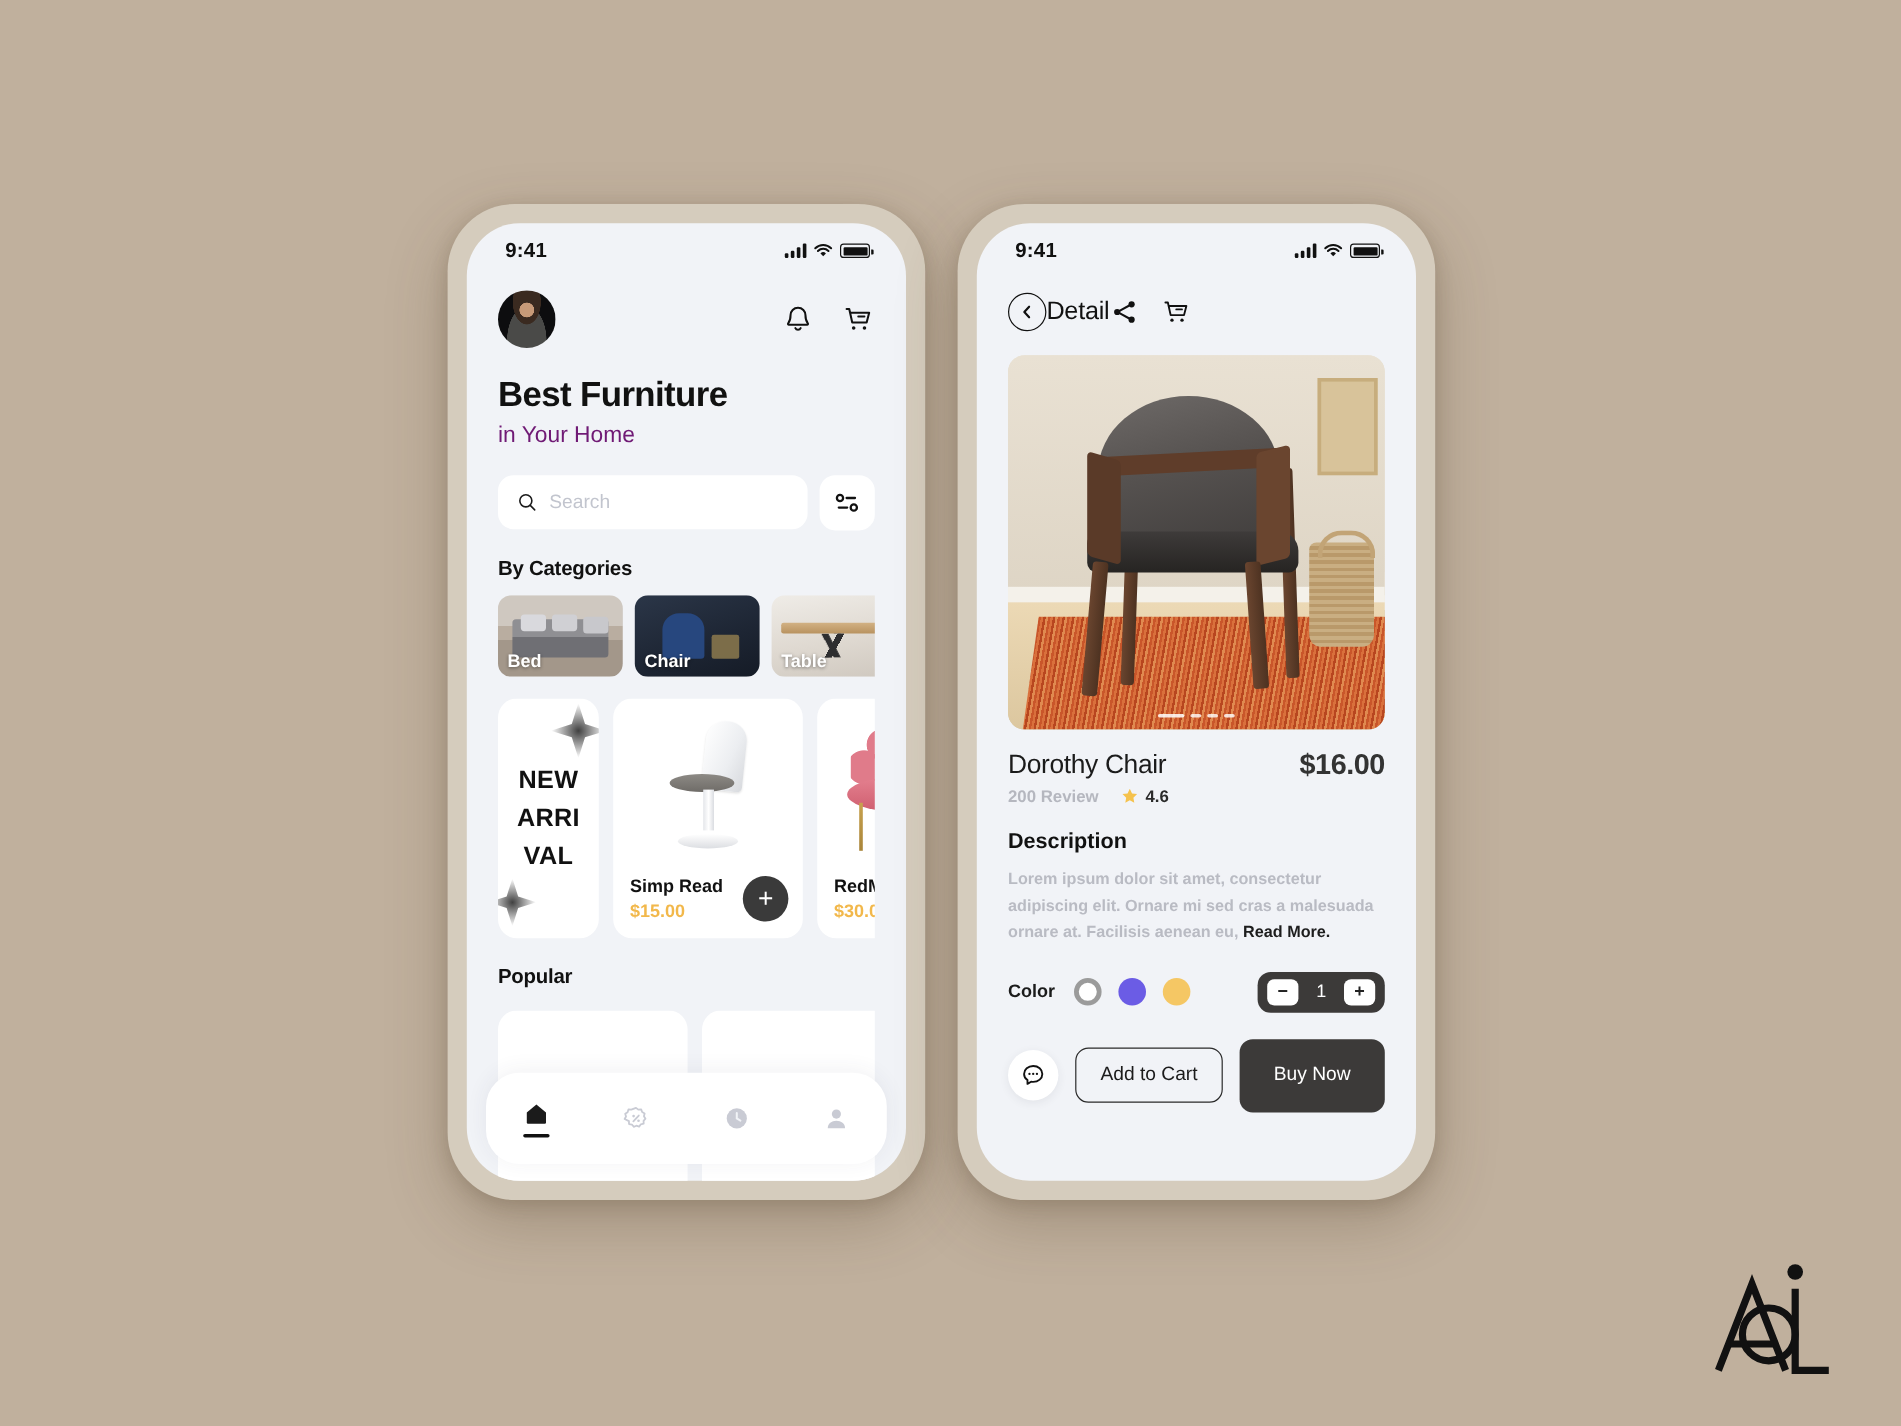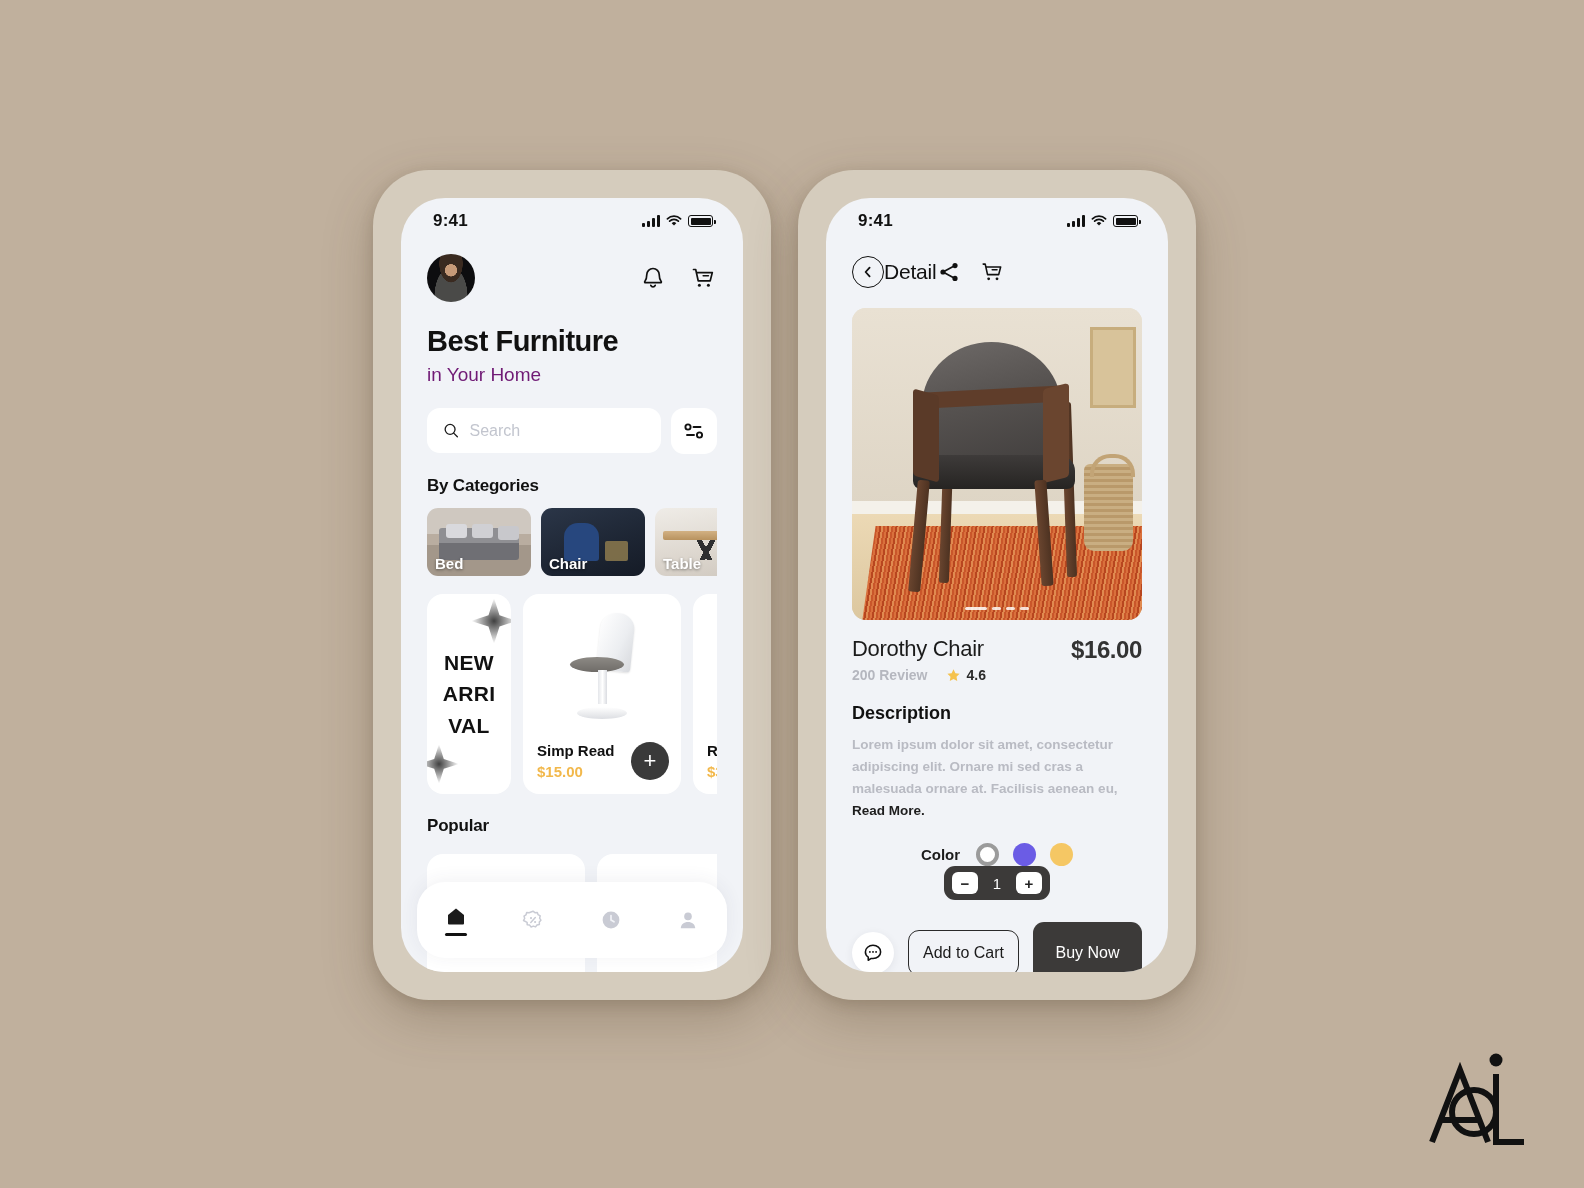--- a/index.html
+++ b/index.html
@@ -13,21 +13,21 @@
     position: relative;
   }
 
   
   .phone {
     position: absolute;
     width: 398px;
     height: 830px;
     background: #d5ccbd;
     border-radius: 56px;
-    padding: 28px;
+    padding: 16px;
     box-shadow: 0 18px 50px rgba(80,62,40,.28), 0 4px 14px rgba(80,62,40,.18);
   }
   .phone-1 { left: 373px; top: 170px; }
   .phone-2 { left: 798px; top: 170px; }
 
   .screen {
     width: 100%;
     height: 100%;
     background: #f1f3f7;
     border-radius: 44px;
@@ -346,21 +346,20 @@
   .desc-title { font-size: 18px; font-weight: bold; color: #111; margin-top: 20px; }
   .desc-body {
     font-size: 13.5px; line-height: 1.62; color: #b9bbc3;
     margin-top: 10px; font-weight: bold;
   }
   .desc-body b { color: #1d1d1d; }
 
   .colorrow {
     display: flex; align-items: center; justify-content: space-between;
     margin-top: 22px;
-    flex-direction: column;
   }
   .colorleft { display: flex; align-items: center; gap: 16px; }
   .color-label { font-size: 15px; font-weight: bold; color: #1b1b1b; }
   .swatches { display: flex; align-items: center; gap: 14px; }
   .sw { width: 23px; height: 23px; border-radius: 50%; cursor: pointer; }
   .sw.sel { border: 4px solid #9b9b9b; background: #fff; }
 
   .stepper {
     display: flex; align-items: center; gap: 8px;
     background: #3c3a39; border-radius: 11px; padding: 6px 8px;

